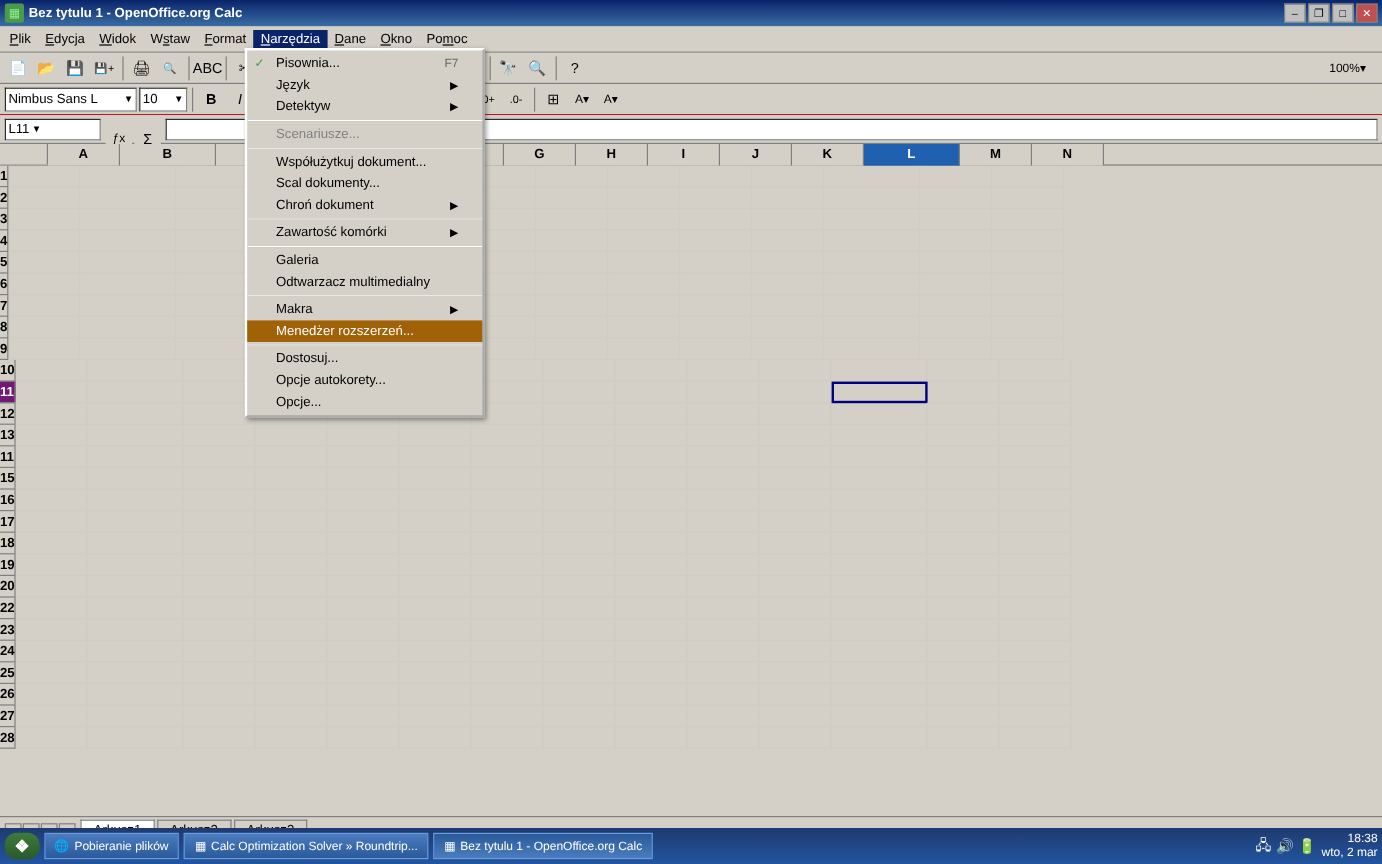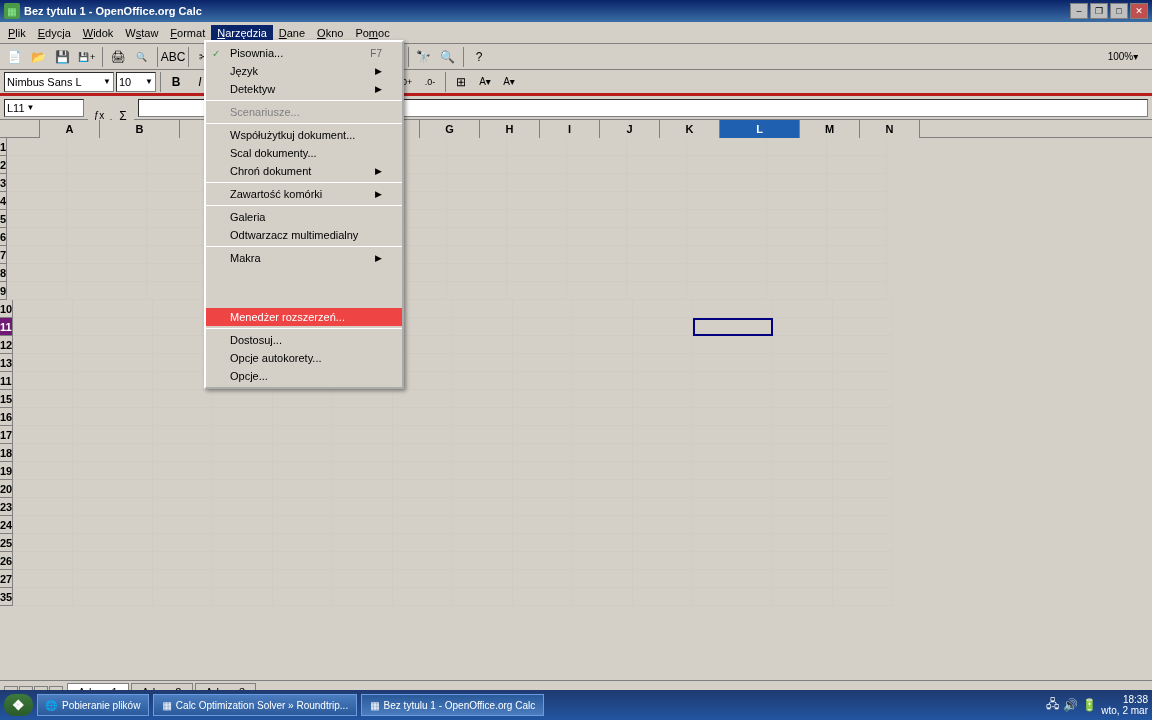--- a/index.html
+++ b/index.html
@@ -87,21 +87,21 @@
       padding: 1px 4px;
       border-bottom: 1px solid #808080;
       gap: 2px;
     }
     #toolbar2 {
       background: #d4d0c8;
       height: 26px;
       display: flex;
       align-items: center;
       padding: 1px 4px;
-      border-bottom: 3px solid #b91c1c;
+      border-bottom: 1px solid #b91c1c;
       gap: 2px;
     }
     .tb-btn {
       width: 22px;
       height: 22px;
       background: #d4d0c8;
       border: 1px solid transparent;
       display: flex;
       align-items: center;
       justify-content: center;
@@ -319,23 +319,22 @@
       display: flex;
       align-items: center;
       padding: 3px 20px 3px 24px;
       font-size: 11px;
       cursor: pointer;
       position: relative;
       gap: 4px;
       justify-content: space-between;
     }
     .menu-entry:hover, .menu-entry.highlighted {
-      background: #ef4444;
+      background: #a16207;
       color: white;
-      margin-top: 41px;
     }
     .menu-entry .entry-label {
       flex: 1;
     }
     .menu-entry .entry-shortcut {
       color: #666;
       font-size: 10px;
     }
     .menu-entry .arrow {
       font-size: 9px;
@@ -880,20 +879,37 @@
             <div class="grid-cell col-G"></div>
             <div class="grid-cell col-H"></div>
             <div class="grid-cell col-I"></div>
             <div class="grid-cell col-J"></div>
             <div class="grid-cell col-K"></div>
             <div class="grid-cell col-L"></div>
             <div class="grid-cell col-M"></div>
             <div class="grid-cell col-N"></div>
         </div>
         <div class="grid-row">
+          <div class="row-header">22</div>
+          <div class="grid-cell col-A"></div>
+            <div class="grid-cell col-B"></div>
+            <div class="grid-cell col-C"></div>
+            <div class="grid-cell col-D"></div>
+            <div class="grid-cell col-E"></div>
+            <div class="grid-cell col-F"></div>
+            <div class="grid-cell col-G"></div>
+            <div class="grid-cell col-H"></div>
+            <div class="grid-cell col-I"></div>
+            <div class="grid-cell col-J"></div>
+            <div class="grid-cell col-K"></div>
+            <div class="grid-cell col-L"></div>
+            <div class="grid-cell col-M"></div>
+            <div class="grid-cell col-N"></div>
+        </div>
+        <div class="grid-row">
           <div class="row-header">23</div>
           <div class="grid-cell col-A"></div>
             <div class="grid-cell col-B"></div>
             <div class="grid-cell col-C"></div>
             <div class="grid-cell col-D"></div>
             <div class="grid-cell col-E"></div>
             <div class="grid-cell col-F"></div>
             <div class="grid-cell col-G"></div>
             <div class="grid-cell col-H"></div>
             <div class="grid-cell col-I"></div>
@@ -965,21 +981,21 @@
             <div class="grid-cell col-G"></div>
             <div class="grid-cell col-H"></div>
             <div class="grid-cell col-I"></div>
             <div class="grid-cell col-J"></div>
             <div class="grid-cell col-K"></div>
             <div class="grid-cell col-L"></div>
             <div class="grid-cell col-M"></div>
             <div class="grid-cell col-N"></div>
         </div>
         <div class="grid-row">
-          <div class="row-header">35</div>
+          <div class="row-header">28</div>
           <div class="grid-cell col-A"></div>
             <div class="grid-cell col-B"></div>
             <div class="grid-cell col-C"></div>
             <div class="grid-cell col-D"></div>
             <div class="grid-cell col-E"></div>
             <div class="grid-cell col-F"></div>
             <div class="grid-cell col-G"></div>
             <div class="grid-cell col-H"></div>
             <div class="grid-cell col-I"></div>
             <div class="grid-cell col-J"></div>

